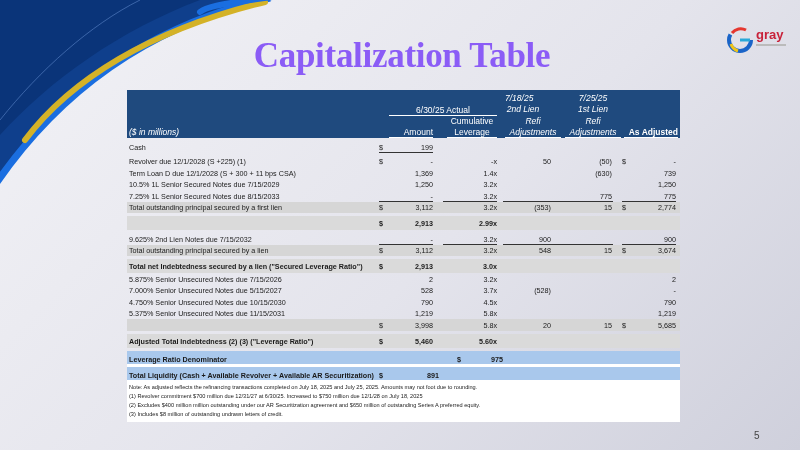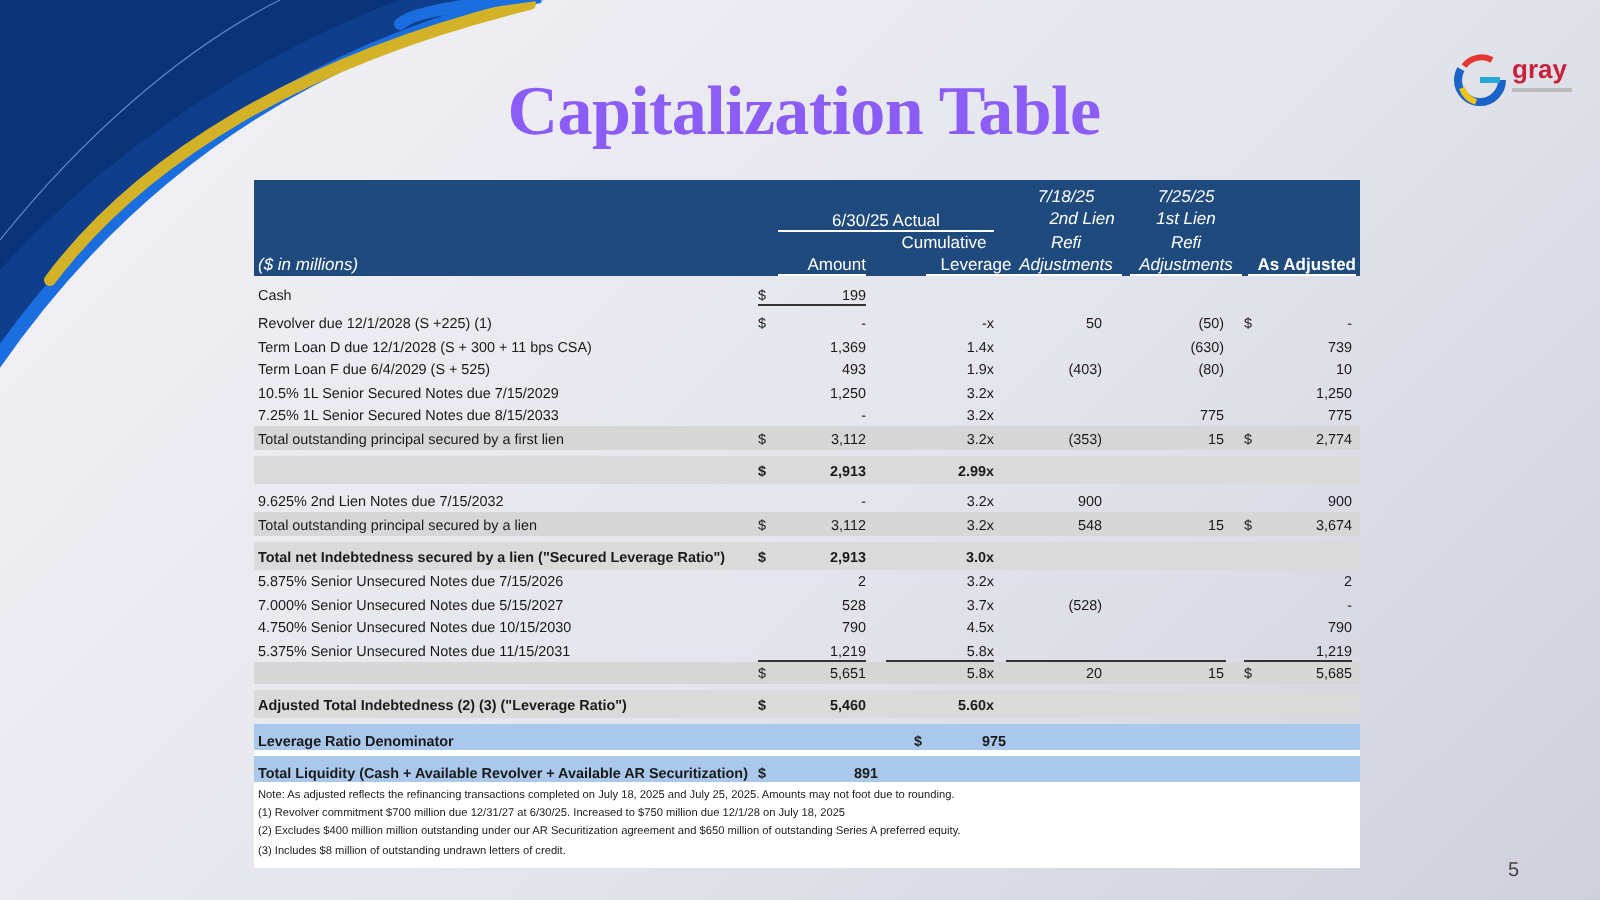--- a/index.html
+++ b/index.html
@@ -73,23 +73,23 @@
 </svg>
 <div class="logo-text">gray</div>
 <div class="logo-sub"></div>
 
 <div class="table-wrap">
   <div class="hdr">
     <span style="left:2px; top:37px;" class="it">($ in millions)</span>
     <span style="left:262px; top:15px; width:108px; text-align:center;" class="uline">6/30/25 Actual</span>
     <span style="left:262px; top:37px; width:44px; text-align:right;" class="uline">Amount</span>
     <span style="left:320px; top:26px; width:50px; text-align:center;">Cumulative</span>
-    <span style="left:336px; top:37px; width:50px; text-align:center;" class="uline">Leverage</span>
-    <span style="left:378px; top:3px; width:56px; text-align:center;" class="it">7/18/25</span>
-    <span style="left:386px; top:14px; width:56px; text-align:center;" class="it">2nd Lien</span>
+    <span style="left:320px; top:37px; width:50px; text-align:center;" class="uline">Leverage</span>
+    <span style="left:378px; top:3px; width:56px; " class="it">7/18/25</span>
+    <span style="left:368px; top:14px; width:56px; text-align:center;" class="it">2nd Lien</span>
     <span style="left:378px; top:26px; width:56px; text-align:center;" class="it">Refi</span>
     <span style="left:378px; top:37px; width:56px; text-align:center;" class="it uline">Adjustments</span>
     <span style="left:438px; top:3px; width:56px; text-align:center;" class="it">7/25/25</span>
     <span style="left:438px; top:14px; width:56px; text-align:center;" class="it">1st Lien</span>
     <span style="left:438px; top:26px; width:56px; text-align:center;" class="it">Refi</span>
     <span style="left:438px; top:37px; width:56px; text-align:center;" class="it uline">Adjustments</span>
     <span style="left:497px; top:37px; width:54px; text-align:right; font-weight:bold;" class="uline">As Adjusted</span>
   </div>
 
   <div class="rows">
@@ -114,28 +114,20 @@
       <span class="c-adj num">-</span>
     </div>
     <div class="row">
       <span class="lbl">Term Loan D due 12/1/2028 (S + 300 + 11 bps CSA)</span>
       <span class="c-amt num">1,369</span>
       <span class="c-lev num">1.4x</span>
       <span class="c-r1 num">(630)</span>
       <span class="c-adj num">739</span>
     </div>
     <div class="row">
-      <span class="lbl">Term Loan F due 6/4/2029 (S + 525)</span>
-      <span class="c-amt num">493</span>
-      <span class="c-lev num">1.9x</span>
-      <span class="c-r2 num">(403)</span>
-      <span class="c-r1 num">(80)</span>
-      <span class="c-adj num">10</span>
-    </div>
-    <div class="row">
       <span class="lbl">10.5% 1L Senior Secured Notes due 7/15/2029</span>
       <span class="c-amt num">1,250</span>
       <span class="c-lev num">3.2x</span>
       <span class="c-adj num">1,250</span>
     </div>
     <div class="row">
       <span class="lbl">7.25% 1L Senior Secured Notes due 8/15/2033</span>
       <span class="c-amt num">-</span>
       <span class="c-lev num">3.2x</span>
       <span class="c-r1 num">775</span>
@@ -221,21 +213,21 @@
       <span class="c-lev num">5.8x</span>
       <span class="c-adj num">1,219</span>
       <div class="ul" style="left:252px; width:54px; top:11px;"></div>
       <div class="ul" style="left:316px; width:54px; top:11px;"></div>
       <div class="ul" style="left:376px; width:110px; top:11px;"></div>
       <div class="ul" style="left:495px; width:54px; top:11px;"></div>
     </div>
 
     <div class="row total">
       <span class="c-dollar">$</span>
-      <span class="c-amt num">5,651</span>
+      <span class="c-amt num">3,998</span>
       <span class="c-lev num">5.8x</span>
       <span class="c-r2 num">20</span>
       <span class="c-r1 num">15</span>
       <span class="c-dollar2">$</span>
       <span class="c-adj num">5,685</span>
     </div>
     <div class="gap"></div>
 
     <div class="row bold">
       <span class="lbl">Adjusted Total Indebtedness (2) (3) ("Leverage Ratio")</span>

